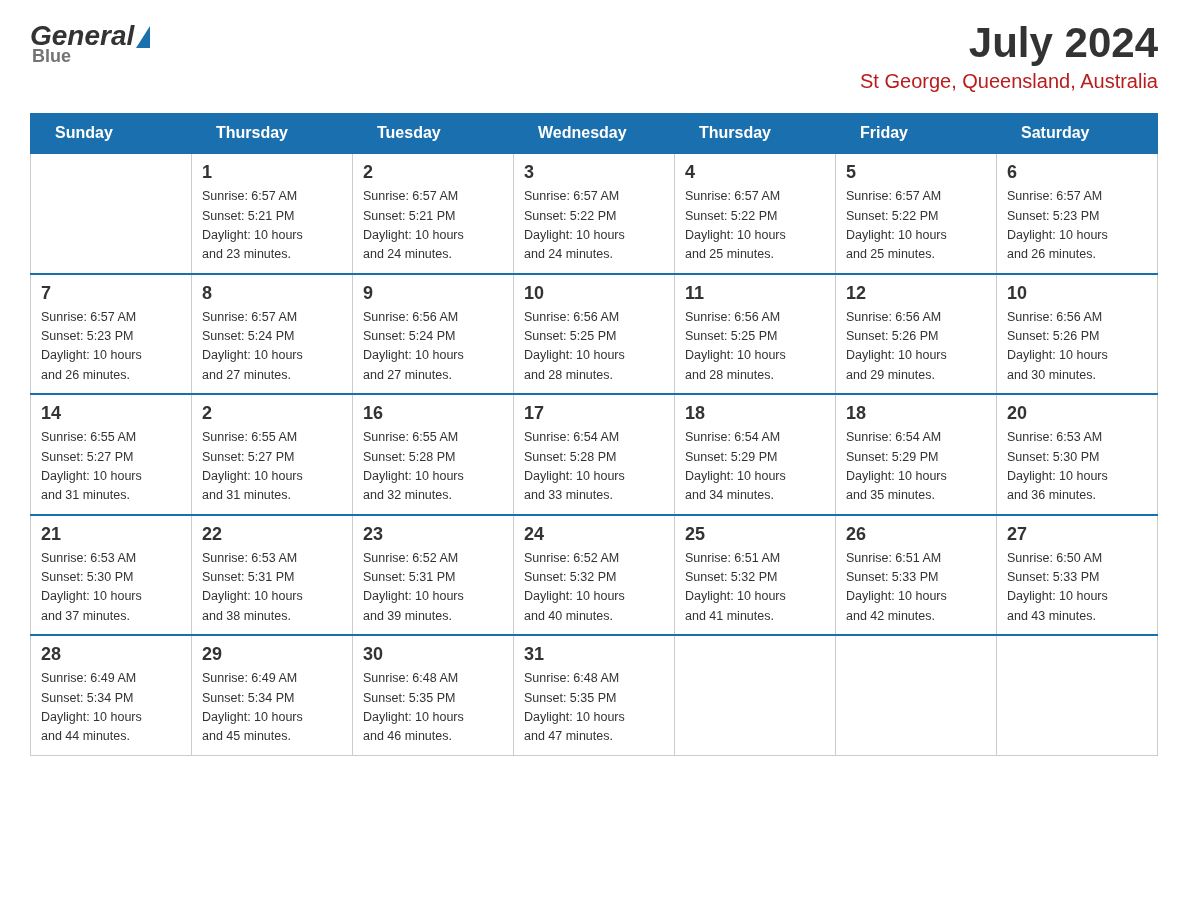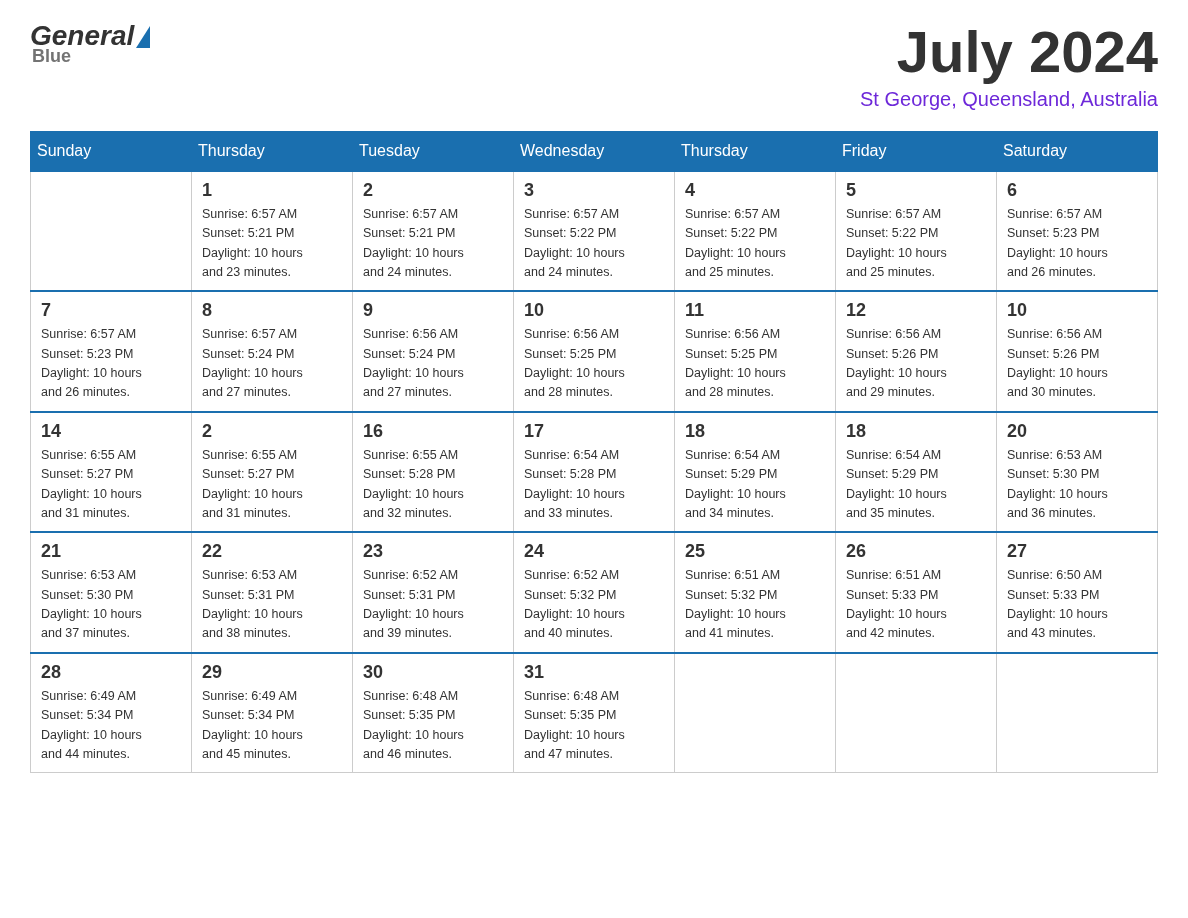--- a/index.html
+++ b/index.html
@@ -51,41 +51,41 @@
       font-size: 18px;
       font-weight: bold;
       color: #737373;
       margin-top: -6px;
       margin-left: 2px;
     }
     .title-block {
       text-align: right;
     }
     .month-title {
-      font-size: 58px;
+      font-size: 42px;
       font-weight: bold;
       color: #333;
       line-height: 1.1;
     }
     .location-title {
       font-size: 20px;
-      color: #6d28d9;
+      color: #b91c1c;
       margin-top: 4px;
     }
     .calendar {
       width: 100%;
       border-collapse: collapse;
       margin-top: 5px;
     }
     .calendar thead th {
       background-color: #1a6faf;
       color: #ffffff;
       font-size: 16px;
-      font-weight: normal;
-      padding: 10px 6px;
+      font-weight: bold;
+      padding: 10px 24px;
       text-align: left;
       border: 1px solid #1a6faf;
     }
     .calendar tbody td {
       vertical-align: top;
       border: 1px solid #cccccc;
       border-top: 2px solid #1a6faf;
       padding: 8px 10px;
       width: 14.28%;
       min-height: 120px;

